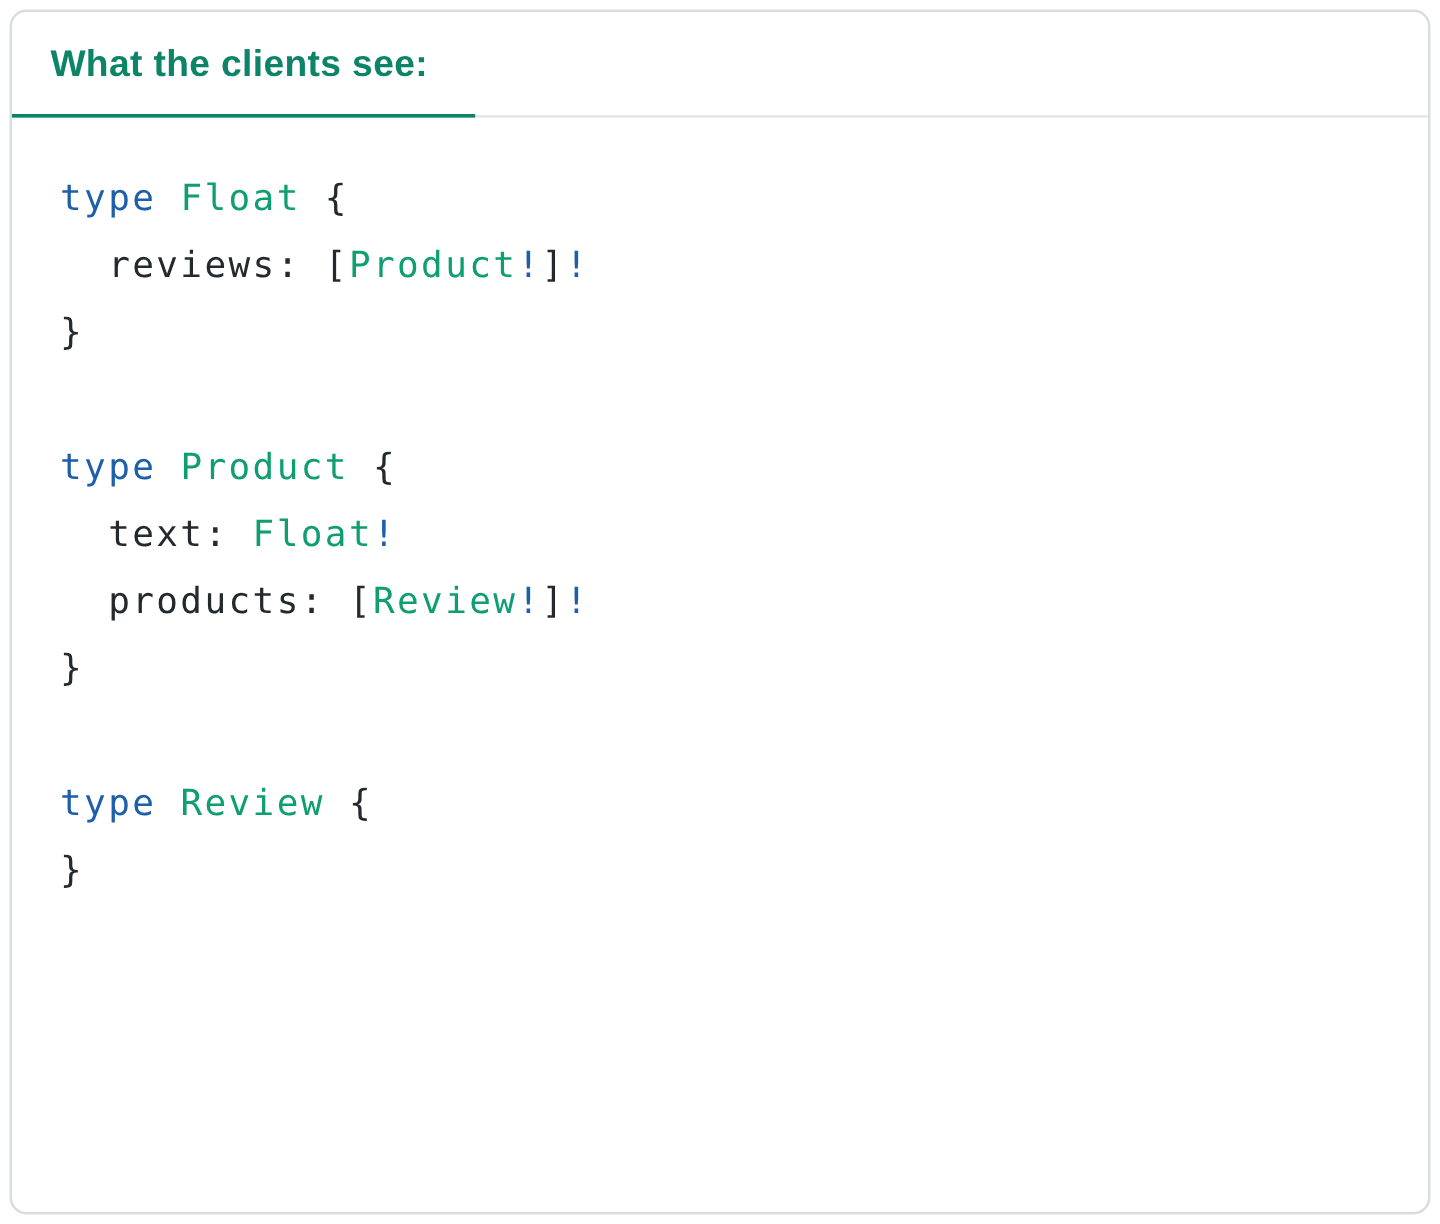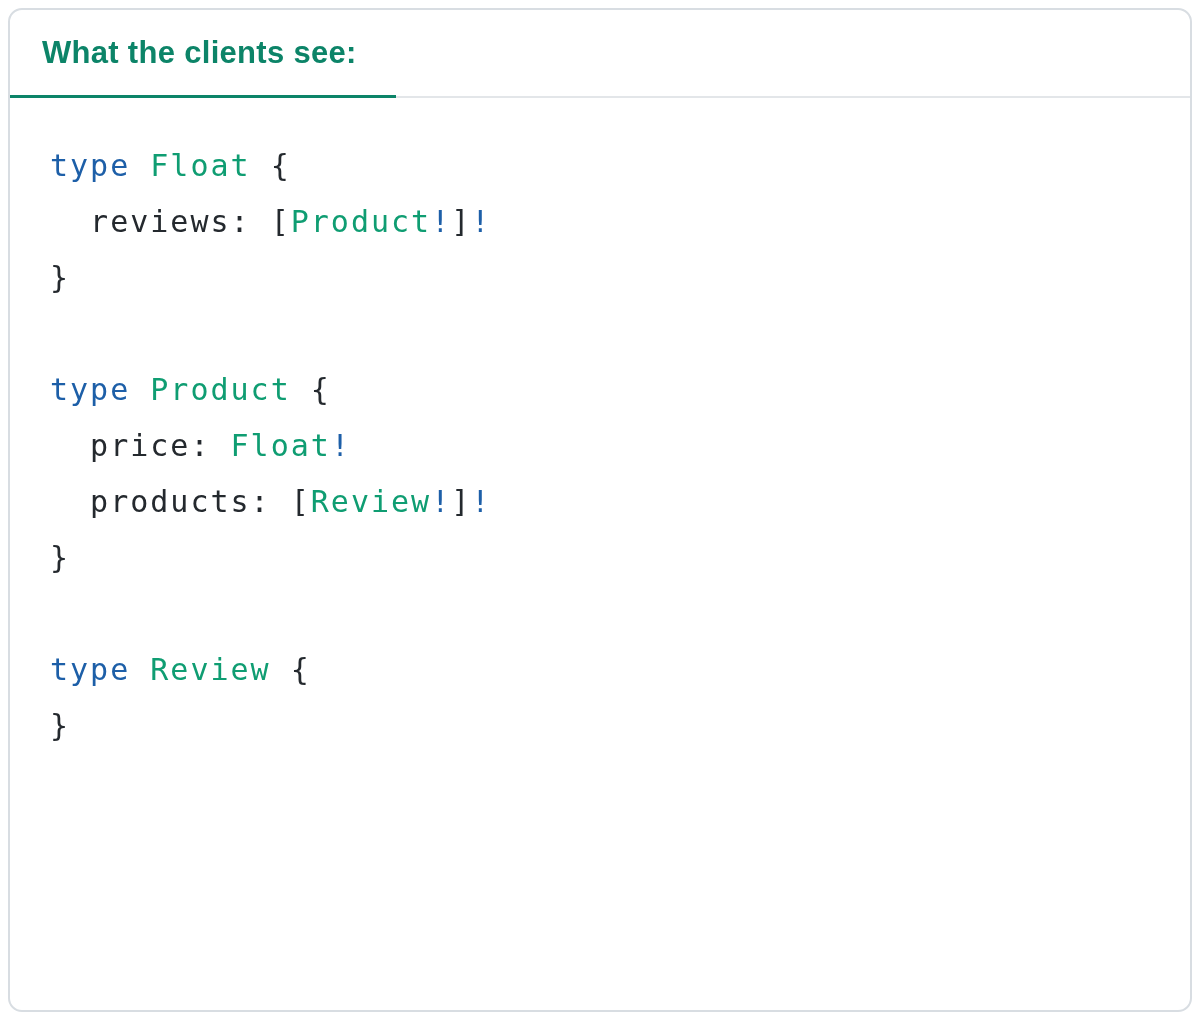--- a/index.html
+++ b/index.html
@@ -79,20 +79,20 @@
     <div class="tab">
       <span class="tab-label">What the clients see:</span>
     </div>
   </div>
   <div class="code-block">
       <div class="code-line"><span class="tok-kw">type</span><span class="tok-plain"> </span><span class="tok-type">Float</span><span class="tok-plain"> {</span></div>
       <div class="code-line"><span class="tok-plain">  reviews: [</span><span class="tok-type">Product</span><span class="tok-bang">!</span><span class="tok-plain">]</span><span class="tok-bang">!</span></div>
       <div class="code-line"><span class="tok-plain">}</span></div>
       <div class="code-line"></div>
       <div class="code-line"><span class="tok-kw">type</span><span class="tok-plain"> </span><span class="tok-type">Product</span><span class="tok-plain"> {</span></div>
-      <div class="code-line"><span class="tok-plain">  price: </span><span class="tok-type">Float</span><span class="tok-bang">!</span></div>
+      <div class="code-line"><span class="tok-plain">  text: </span><span class="tok-type">Float</span><span class="tok-bang">!</span></div>
       <div class="code-line"><span class="tok-plain">  products: [</span><span class="tok-type">Review</span><span class="tok-bang">!</span><span class="tok-plain">]</span><span class="tok-bang">!</span></div>
       <div class="code-line"><span class="tok-plain">}</span></div>
       <div class="code-line"></div>
       <div class="code-line"><span class="tok-kw">type</span><span class="tok-plain"> </span><span class="tok-type">Review</span><span class="tok-plain"> {</span></div>
       <div class="code-line"><span class="tok-plain">}</span></div>
     </div>
 </div>
 
 </body></html>

